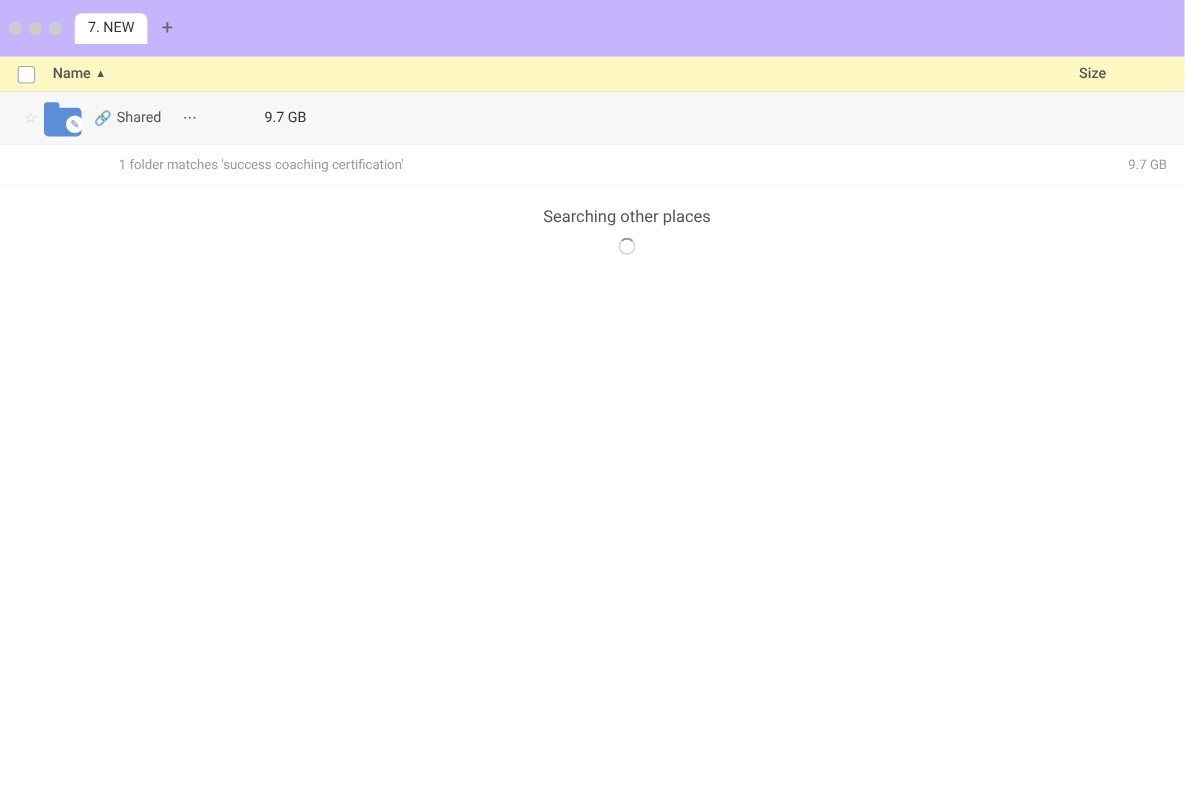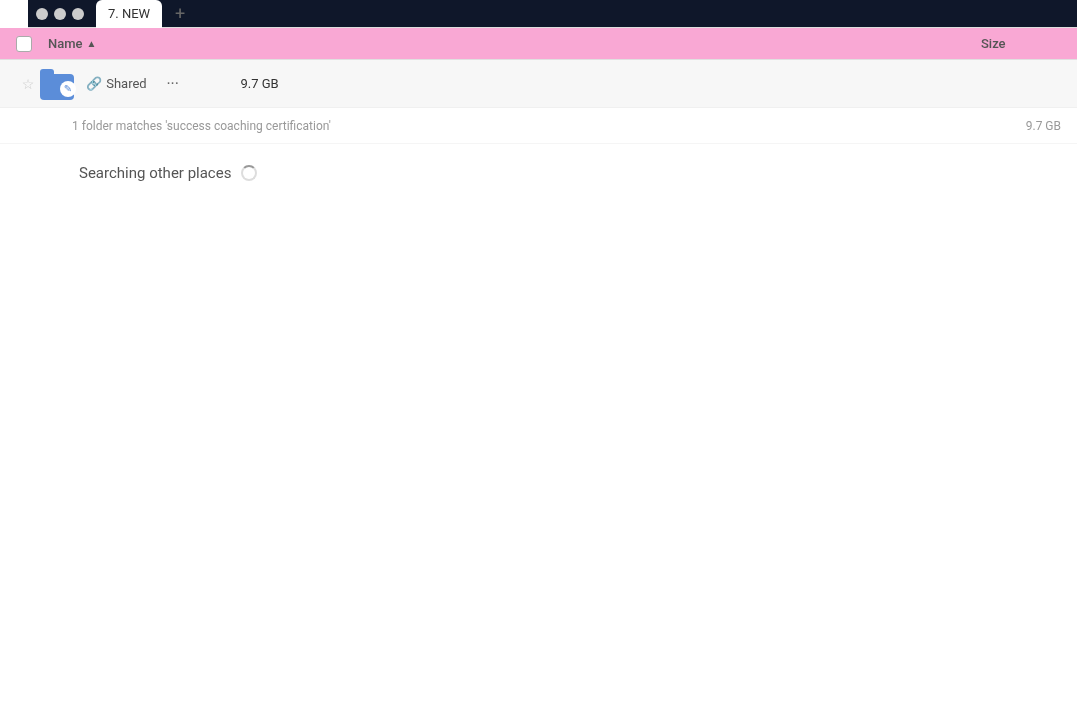--- a/index.html
+++ b/index.html
@@ -14,26 +14,25 @@
       width: 1077px;
       height: 720px;
       overflow: hidden;
       color: #333;
     }
 
     
     .tab-bar {
       display: flex;
       align-items: center;
-      height: 28px;
-      background: #0f172a;
+      height: 52px;
+      background: #c4b5fd;
       border-bottom: 1px solid #ddd;
       padding: 0 8px;
       gap: 4px;
-      margin-left: 28px;
     }
 
     .window-controls {
       display: flex;
       gap: 6px;
       margin-right: 8px;
     }
 
     .window-control {
       width: 12px;
@@ -67,21 +66,21 @@
       border-radius: 50%;
     }
 
     
     .column-headers {
       display: flex;
       align-items: center;
       height: 32px;
       padding: 0 16px;
       border-bottom: 1px solid #e0e0e0;
-      background: #f9a8d4;
+      background: #fef9c3;
     }
 
     .checkbox-col {
       width: 32px;
       display: flex;
       align-items: center;
     }
 
     .checkbox {
       width: 16px;
@@ -232,35 +231,37 @@
       align-items: center;
       height: 36px;
       padding: 0 16px 0 72px;
       border-bottom: 1px solid #f5f5f5;
     }
 
     .match-text {
       flex: 1;
       font-size: 12px;
       color: #999;
+      margin-left: 36px;
     }
 
     .match-size {
       width: 80px;
       text-align: right;
       font-size: 12px;
       color: #999;
     }
 
     
     .searching-section {
       padding: 20px 16px 16px 79px;
       display: flex;
       align-items: center;
       gap: 10px;
+      flex-direction: column;
     }
 
     .searching-label {
       font-size: 15px;
       color: #555;
     }
 
     .spinner {
       width: 16px;
       height: 16px;

